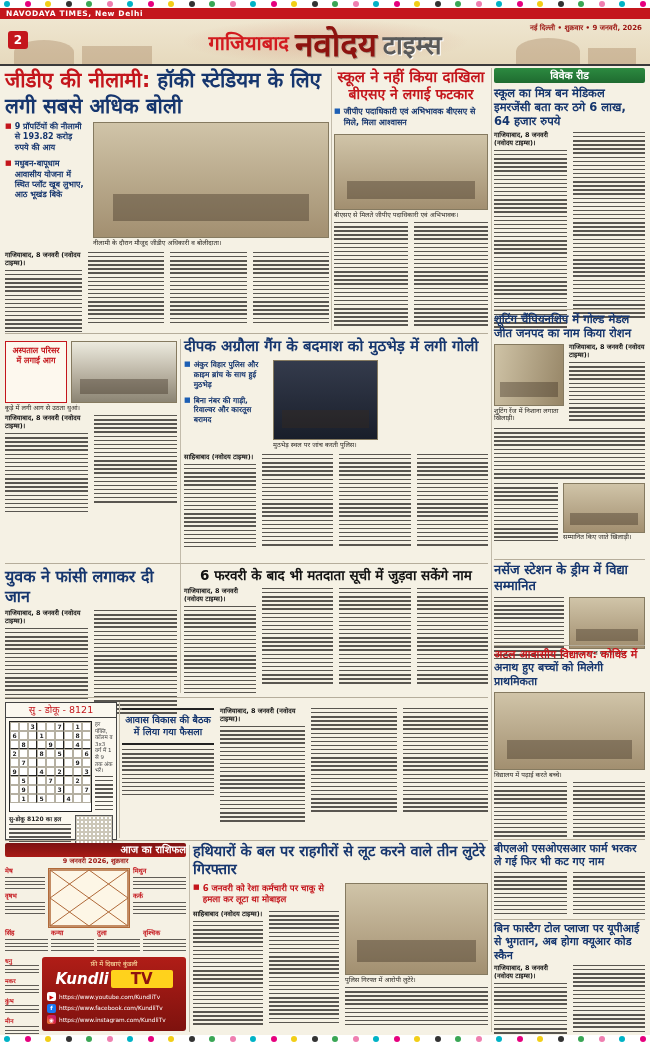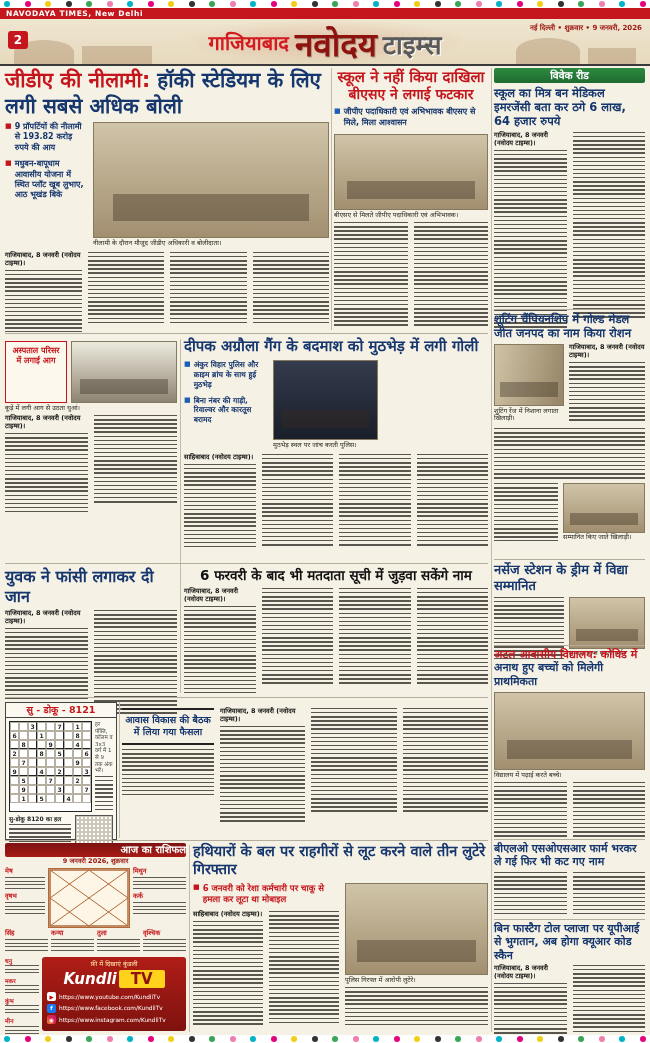--- a/index.html
+++ b/index.html
@@ -49,42 +49,42 @@
   .ph-range{background:linear-gradient(100deg,#cfc3a6,#968566);}
   .caption{font-size:6.5px;color:#2e2b26;line-height:1.15;margin-top:1.5px;}
   
   .greenband{background:linear-gradient(#2c8a40,#1f6b30);color:#fff;font-weight:bold;font-size:10.5px;text-align:center;line-height:15px;border-radius:2px;}
   
   .inset{border:1.5px solid #c4161c;color:#c4161c;font-size:8px;font-weight:bold;padding:4px 3px;box-sizing:border-box;line-height:1.3;text-align:center;background:#fdf8ee;}
   
   .subbox{border-top:2px solid #222;border-bottom:2px solid #222;padding:4px 2px;font-size:9.5px;font-weight:bold;color:#16366e;line-height:1.3;text-align:center;box-sizing:border-box;}
   
   .sudoku{border:1.2px solid #444;background:#fbf8ef;box-sizing:border-box;}
-  .su-title{border-bottom:1px solid #444;color:#c4161c;font-weight:bold;font-size:9.5px;text-align:center;line-height:14px;}
+  .su-title{border-bottom:1px solid #444;color:#c4161c;font-weight:normal;font-size:9.5px;text-align:center;line-height:14px;}
   .su-grid{display:grid;grid-template-columns:repeat(9,9px);grid-auto-rows:9px;border:1.4px solid #222;width:81px;box-sizing:content-box;background:#fff;}
   .sucell{border:0.5px solid #b5b0a2;font-size:6px;font-weight:bold;color:#222;display:flex;align-items:center;justify-content:center;box-sizing:border-box;}
   .sucell.br{border-right:1.4px solid #222;}
   .sucell.bb{border-bottom:1.4px solid #222;}
   .su-note{font-size:5.5px;color:#444;line-height:1.2;}
   .su-sol-label{font-size:6px;font-weight:bold;color:#222;line-height:1.2;}
   .su-mini{display:grid;grid-template-columns:repeat(9,4px);grid-auto-rows:4px;border:1px solid #555;width:36px;background:#fff;}
   .sumini{border:0.5px solid #ccc7b8;box-sizing:border-box;}
   
   .rash-head{background:linear-gradient(#7d1212,#a81b16);color:#fff;font-size:10px;font-weight:bold;text-align:right;line-height:14px;border-radius:2px;}
   .rash-date{font-size:6.5px;font-weight:bold;color:#9b1410;text-align:center;line-height:9px;}
   .zsign{margin-bottom:4px;}
   .zsign b{display:block;font-size:6.5px;color:#c4161c;line-height:1.2;}
   .zsim{display:block;height:12px;margin-top:1px;background-image:repeating-linear-gradient(180deg,rgba(45,42,38,.75) 0 1.2px,transparent 1.2px 3.6px);}
   .small-entries .zsign b{font-size:6px;}
   .small-entries .zsim{height:8px;}
   
   .ktv{background:linear-gradient(#b01d17,#7e120e);border-radius:3px;color:#fff;box-sizing:border-box;padding:4px 5px;}
   .ktv .promo{font-size:6.5px;text-align:center;color:#ffe9a8;line-height:1.2;}
   .ktv .brand{text-align:center;font-size:15px;font-weight:bold;font-style:italic;line-height:1.3;margin:1px 0 3px 0;}
-  .ktv .brand .tv{background:#ffd21c;color:#8e130f;font-style:normal;padding:0 12px;border-radius:2px;margin-left:2px;}
+  .ktv .brand .tv{background:#ffd21c;color:#8e130f;font-style:normal;padding:0 20px;border-radius:2px;margin-left:2px;}
   .ktv .lrow{display:flex;align-items:center;gap:3px;margin-bottom:2.5px;}
   .ktv .url{font-size:5.8px;color:#fff;white-space:nowrap;overflow:hidden;}
   .ic{width:9px;height:9px;border-radius:2px;display:inline-flex;align-items:center;justify-content:center;font-size:5.5px;color:#fff;font-weight:bold;flex:0 0 9px;}
   .ic-yt{background:#fff;color:#d00000;}
   .ic-fb{background:#1877f2;}
   .ic-ig{background:linear-gradient(45deg,#f09433,#dc2743,#bc1888);}
   
   .kchart{background:#fdf6e6;border:1px solid #b06a3a;}
 </style>
 </head>

